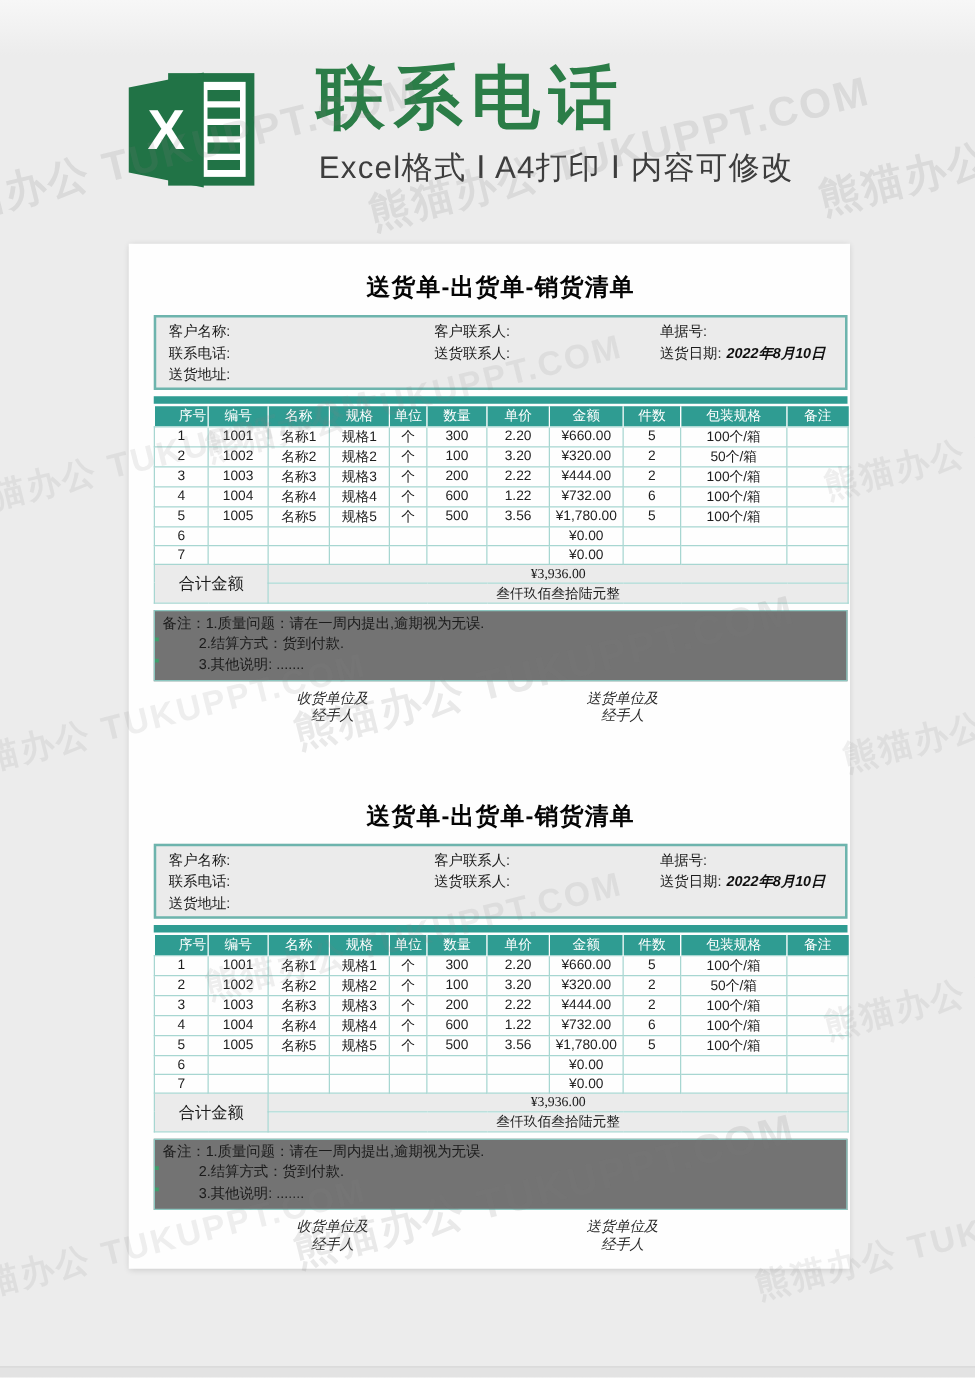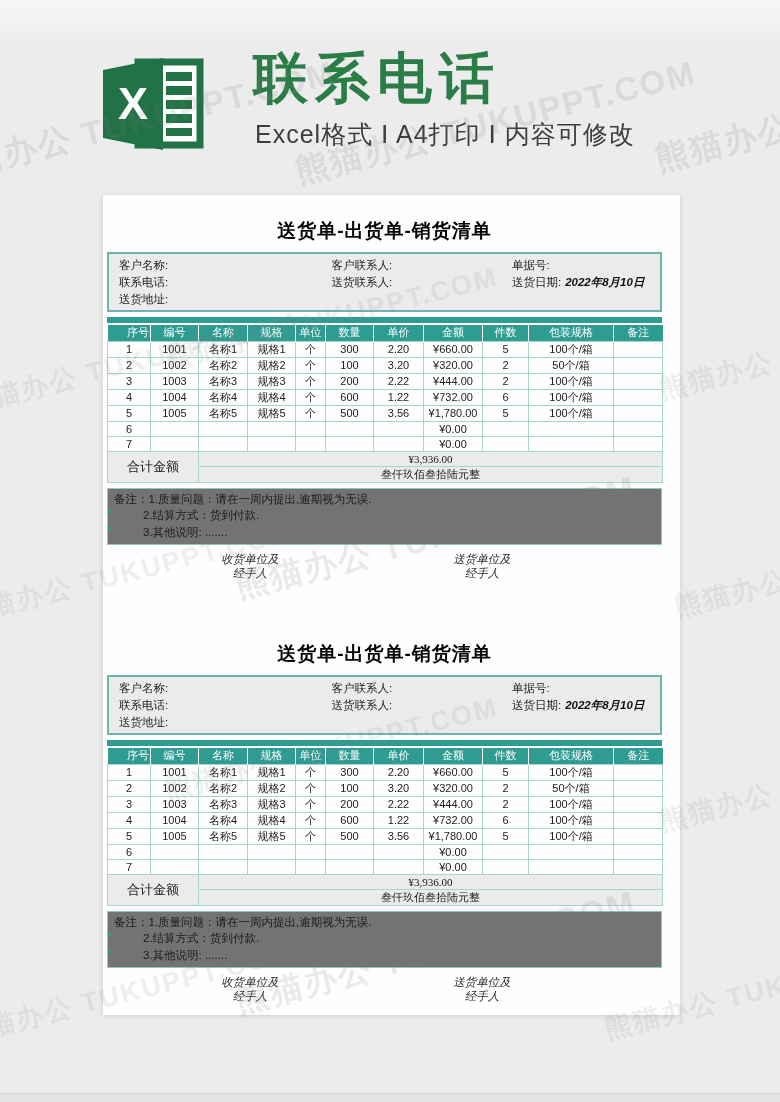--- a/index.html
+++ b/index.html
@@ -24,21 +24,21 @@
     position:absolute; left:255px; top:118px;
     font-size:25px; line-height:32px; font-weight:normal;
     color:#3d3d3d; letter-spacing:1px; white-space:nowrap;
   }
 
   
   .paper {
     position:absolute; left:103px; top:195px; width:577px; height:820px;
     background:#fefefe; box-shadow:0 1px 5px rgba(0,0,0,.14);
   }
-  .doc { position:absolute; left:4px; width:555px; }
+  .doc { position:absolute; left:20px; width:555px; }
   .doc.copy1 { top:24px; }
   .doc.copy2 { top:447px; }
 
   .doc-title {
     text-align:center; font-size:19px; font-weight:bold; color:#050505;
     line-height:24px; letter-spacing:1px;
   }
 
   .info-box {
     margin-top:9px; border:2px solid #6db4ad; background:#ebebeb;

